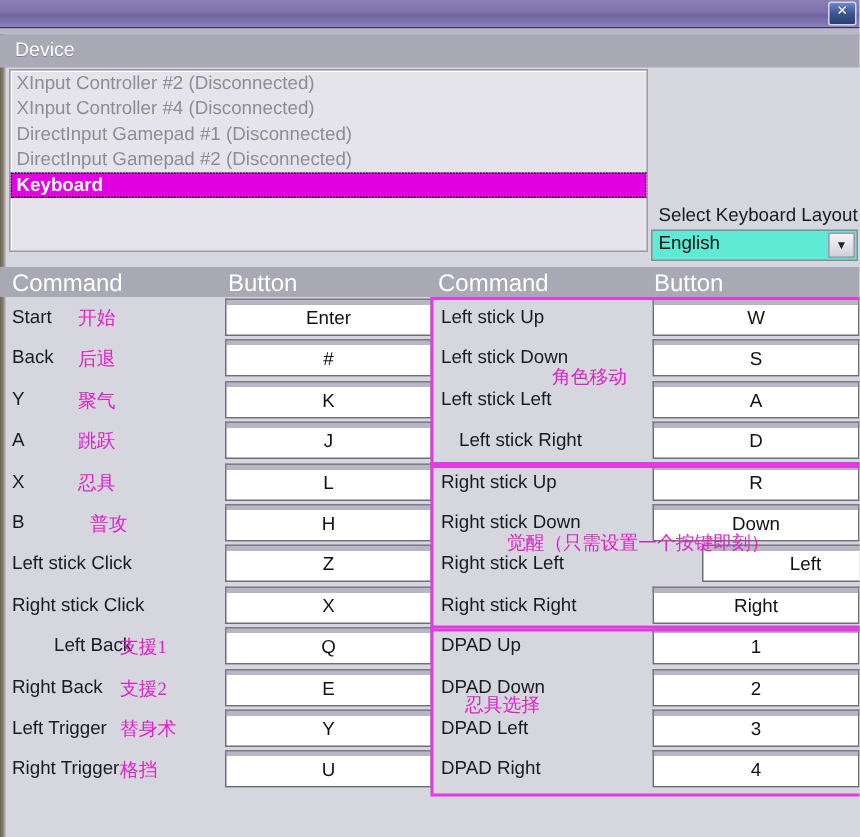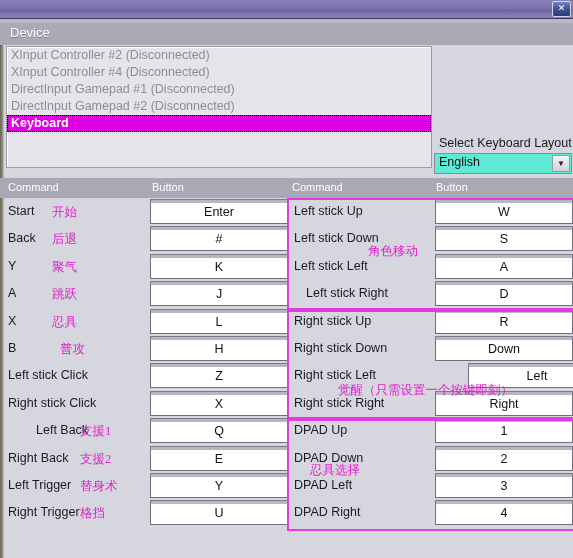--- a/index.html
+++ b/index.html
@@ -81,21 +81,21 @@
     border:1px solid #9b9aa8;
     font-size:8px;line-height:15px;text-align:center;color:#222;
   }
 
   
   .headbar{
     position:absolute;left:0;top:178px;width:573px;height:20px;
     background:#a9a8b5;
   }
   .headbar span{
-    position:absolute;top:3px;font-size:11px;color:#ffffff;
+    position:absolute;top:3px;font-size:16px;color:#ffffff;
   }
   .h1{left:8px;} .h2{left:152px;} .h3{left:292px;} .h4{left:436px;}
 
   
   .grid{position:absolute;left:0;top:198px;width:573px;height:330px;}
   .cmd{
     position:absolute;font-size:12.5px;color:#1a1a22;white-space:nowrap;
   }
   .cn{
     position:absolute;font-size:12.5px;color:#e020c8;white-space:nowrap;font-family:Liberation Serif, serif;
@@ -212,17 +212,17 @@
       <div class="cmd" style="left: 294px; top: 252.6px;">DPAD Down</div>
       <div class="btnbox" style="left: 435px; top: 250.6px;">2</div>
       <div class="cmd" style="left: 294px; top: 280px;">DPAD Left</div>
       <div class="btnbox" style="left: 435px; top: 278px;">3</div>
       <div class="cmd" style="left: 294px; top: 307.4px;">DPAD Right</div>
       <div class="btnbox" style="left: 435px; top: 305.4px;">4</div>
       <div class="grp" style="left: 287px; top: 0px; width: 286px; height: 109.6px;"></div>
       <div class="grp" style="left: 287px; top: 109.6px; width: 286px; height: 109.6px;"></div>
       <div class="grp" style="left: 287px; top: 219.2px; width: 286px; height: 109.6px;"></div>
       <div class="annot" style="left: 368px; top: 44.8px;">角色移动</div>
-      <div class="annot" style="left: 338px; top: 156.4px; margin-top: 28px;">觉醒（只需设置一个按键即刻）</div>
+      <div class="annot" style="left: 338px; top: 156.4px;">觉醒（只需设置一个按键即刻）</div>
       <div class="annot" style="left: 310px; top: 264px;">忍具选择</div>
     </div>
 
 </div>
 
 </body></html>

